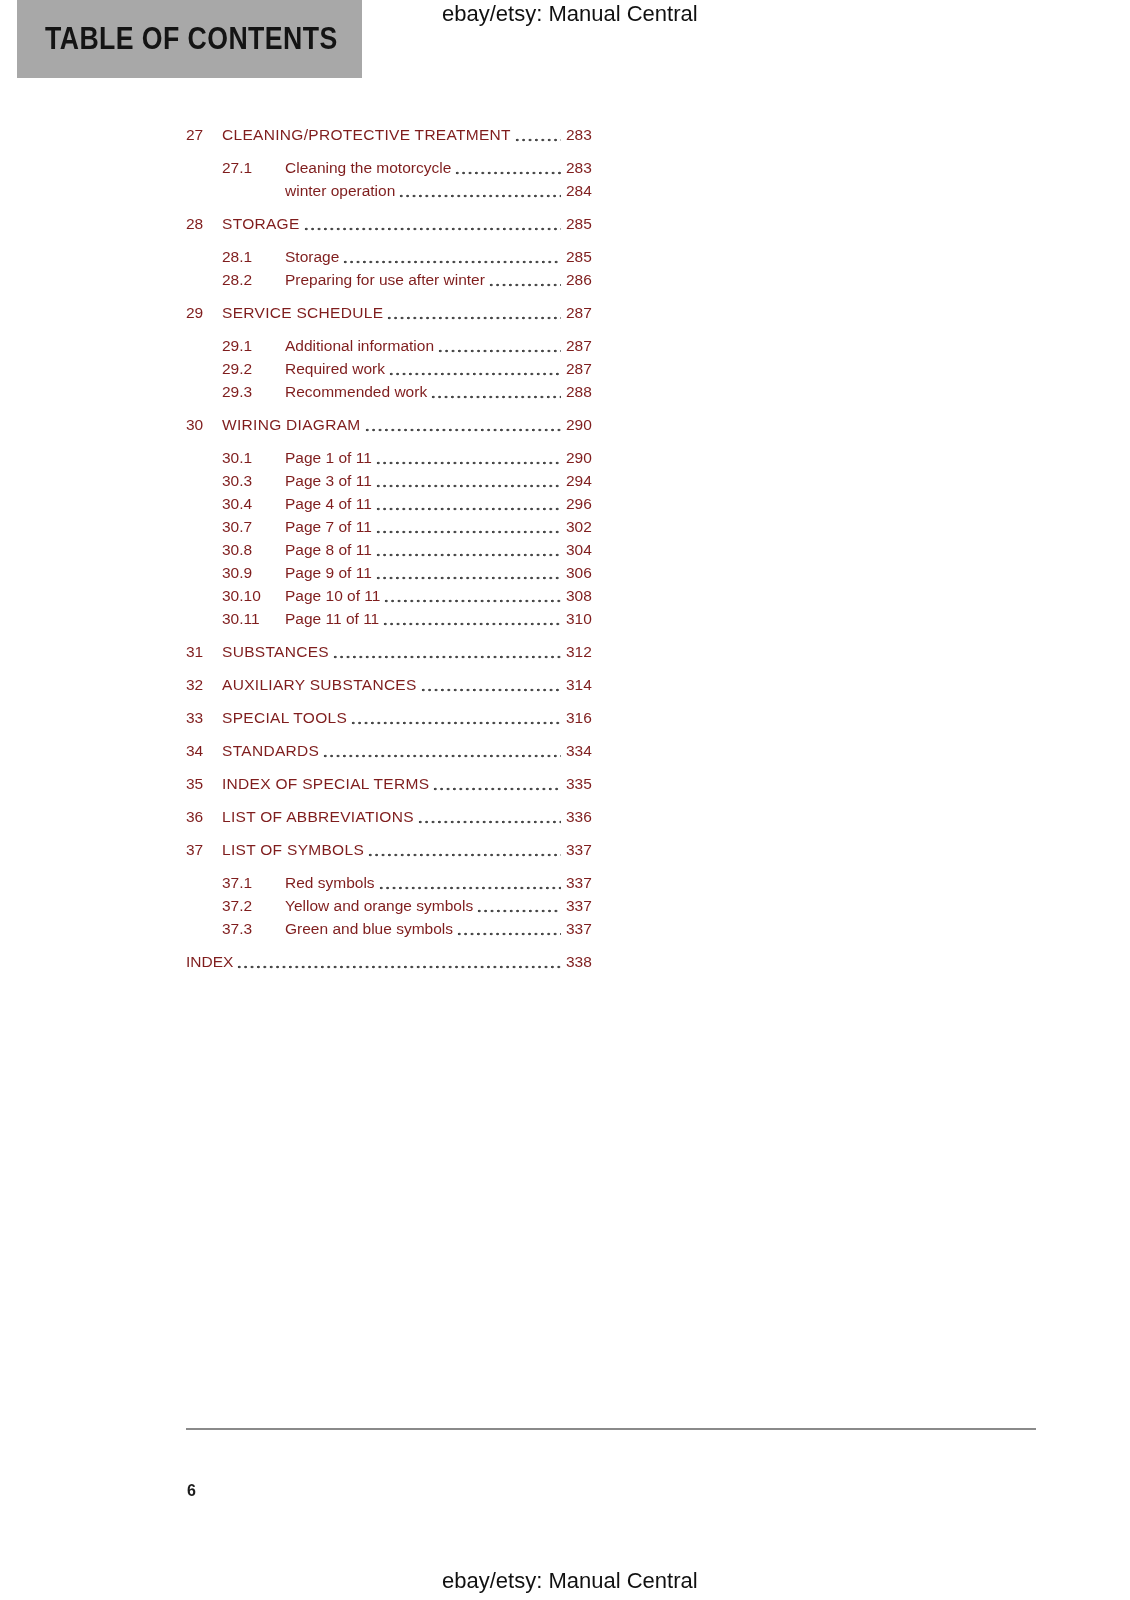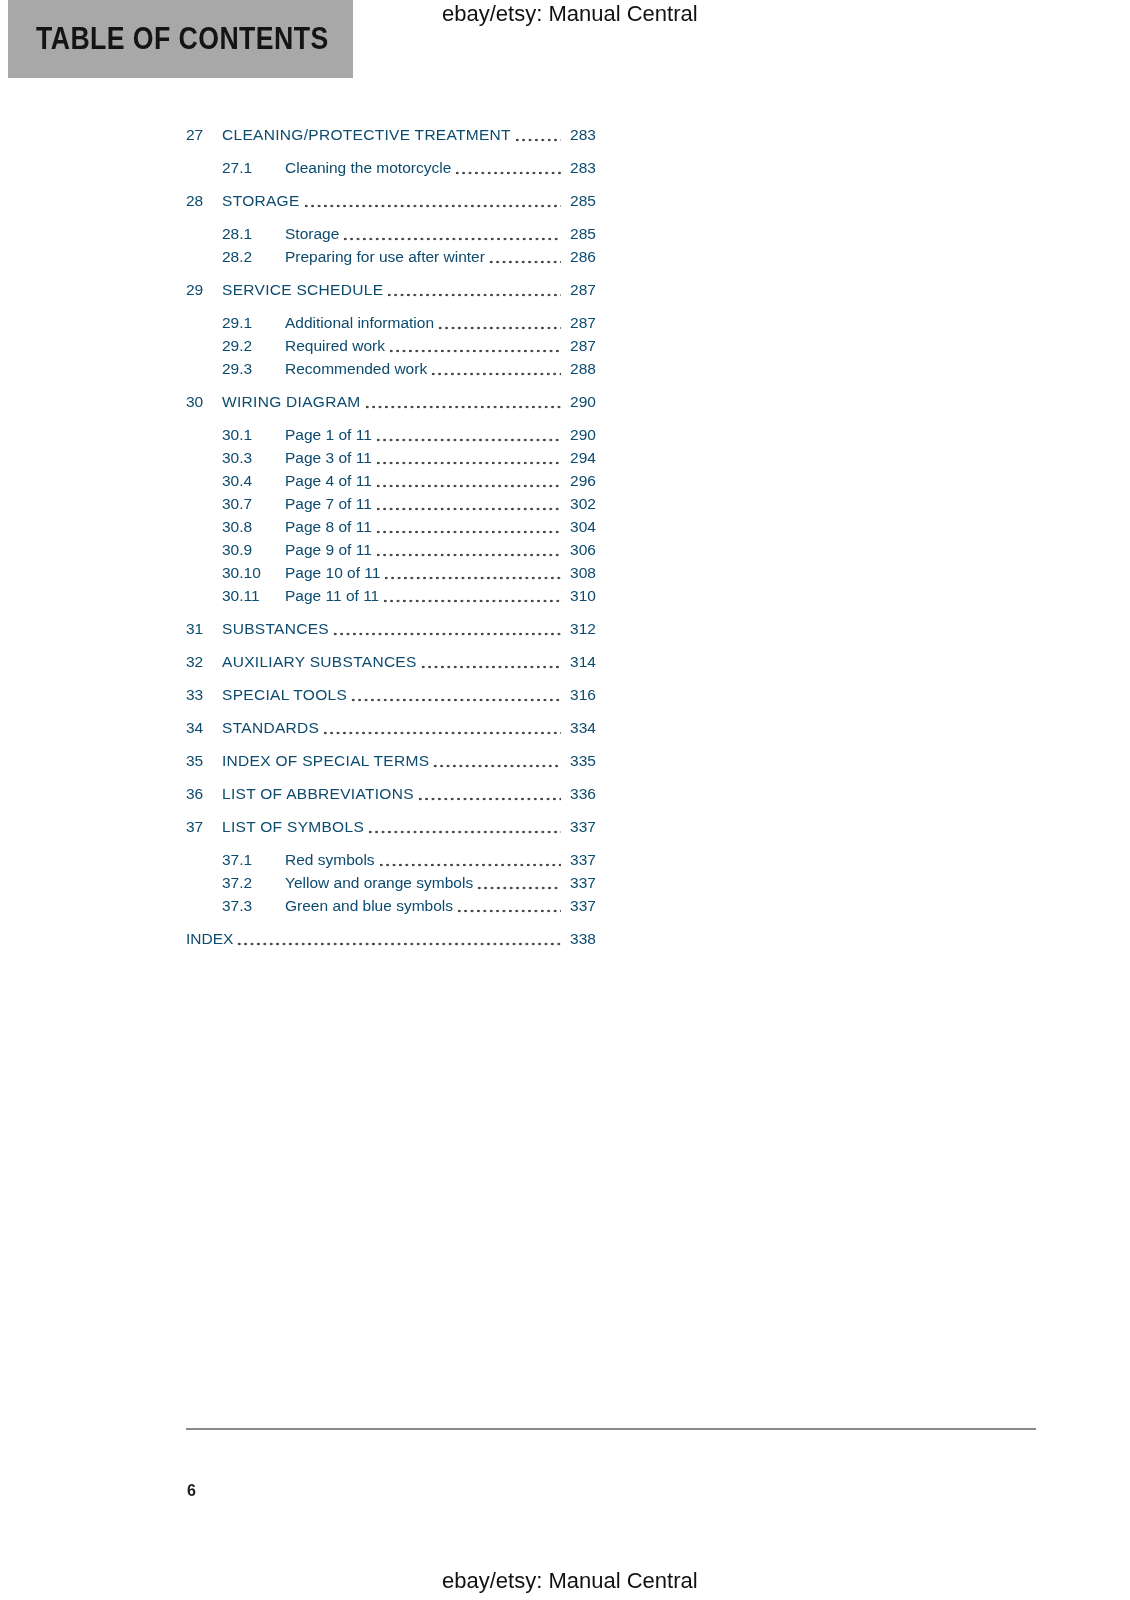--- a/index.html
+++ b/index.html
@@ -12,21 +12,21 @@
   }
 
   
   .header-title {
     position: absolute; top: 1px; left: 442px;
     font-size: 22px; color: #111111; white-space: nowrap;
   }
 
   
   .banner {
-    position: absolute; top: 0; left: 8px;
+    position: absolute; top: 0; left: 17px;
     width: 345px; height: 78px;
     background: #a8a8a8;
     display: flex; align-items: center;
   }
   .banner-label {
     margin-left: 28px;
     font-size: 31px; font-weight: 700; color: #141414;
     letter-spacing: 0.5px; white-space: nowrap;
     transform: scaleX(0.86); transform-origin: left center;
   }
@@ -43,21 +43,21 @@
   .num    { flex: 0 0 36px; }
   .subnum { flex: 0 0 63px; }
   .title  { flex: 0 1 auto; white-space: nowrap; }
   .leader {
     flex: 1 1 auto; align-self: flex-end;
     height: 4px; margin: 0 5px 4px 4px; min-width: 10px;
     background-image: radial-gradient(circle at 2px 2px, #454545 1.25px, transparent 1.6px);
     background-size: 6.4px 4px;
     background-repeat: repeat-x;
   }
-  .page { flex: 0 0 34px; text-align: center; }
+  .page { flex: 0 0 34px; text-align: left; }
 
   
   .rule {
     position: absolute; left: 186px; top: 1428px;
     width: 850px; height: 2px; background: #8a8a8a;
   }
   .folio {
     position: absolute; left: 187px; top: 1482px;
     font-size: 16px; font-weight: 700; color: #1c1c1c;
   }
@@ -68,34 +68,41 @@
 </style>
 </head>
 <body>
 
 <div class="header-title">ebay/etsy: Manual Central</div>
 
 <div class="banner" style="background: rgb(168, 168, 168);">
   <div class="banner-label">TABLE OF CONTENTS</div>
 </div>
 
-<div id="toc" style="color: #0c4a6e;">
+<div id="toc" style="color: #7f1d1d;">
     <div class="row row-chapter">
     <span class="num">27</span>
 
     <span class="title">CLEANING/PROTECTIVE TREATMENT</span>
     <span class="leader"></span>
     <span class="page">283</span>
   </div>
     <div class="row row-sub">
     <span class="num"></span>
     <span class="subnum">27.1</span>
     <span class="title">Cleaning the motorcycle</span>
     <span class="leader"></span>
     <span class="page">283</span>
+  </div>
+    <div class="row row-cont">
+    <span class="num"></span>
+    <span class="subnum"></span>
+    <span class="title">winter operation</span>
+    <span class="leader"></span>
+    <span class="page">284</span>
   </div>
     <div class="row row-chapter">
     <span class="num">28</span>
 
     <span class="title">STORAGE</span>
     <span class="leader"></span>
     <span class="page">285</span>
   </div>
     <div class="row row-sub">
     <span class="num"></span>

